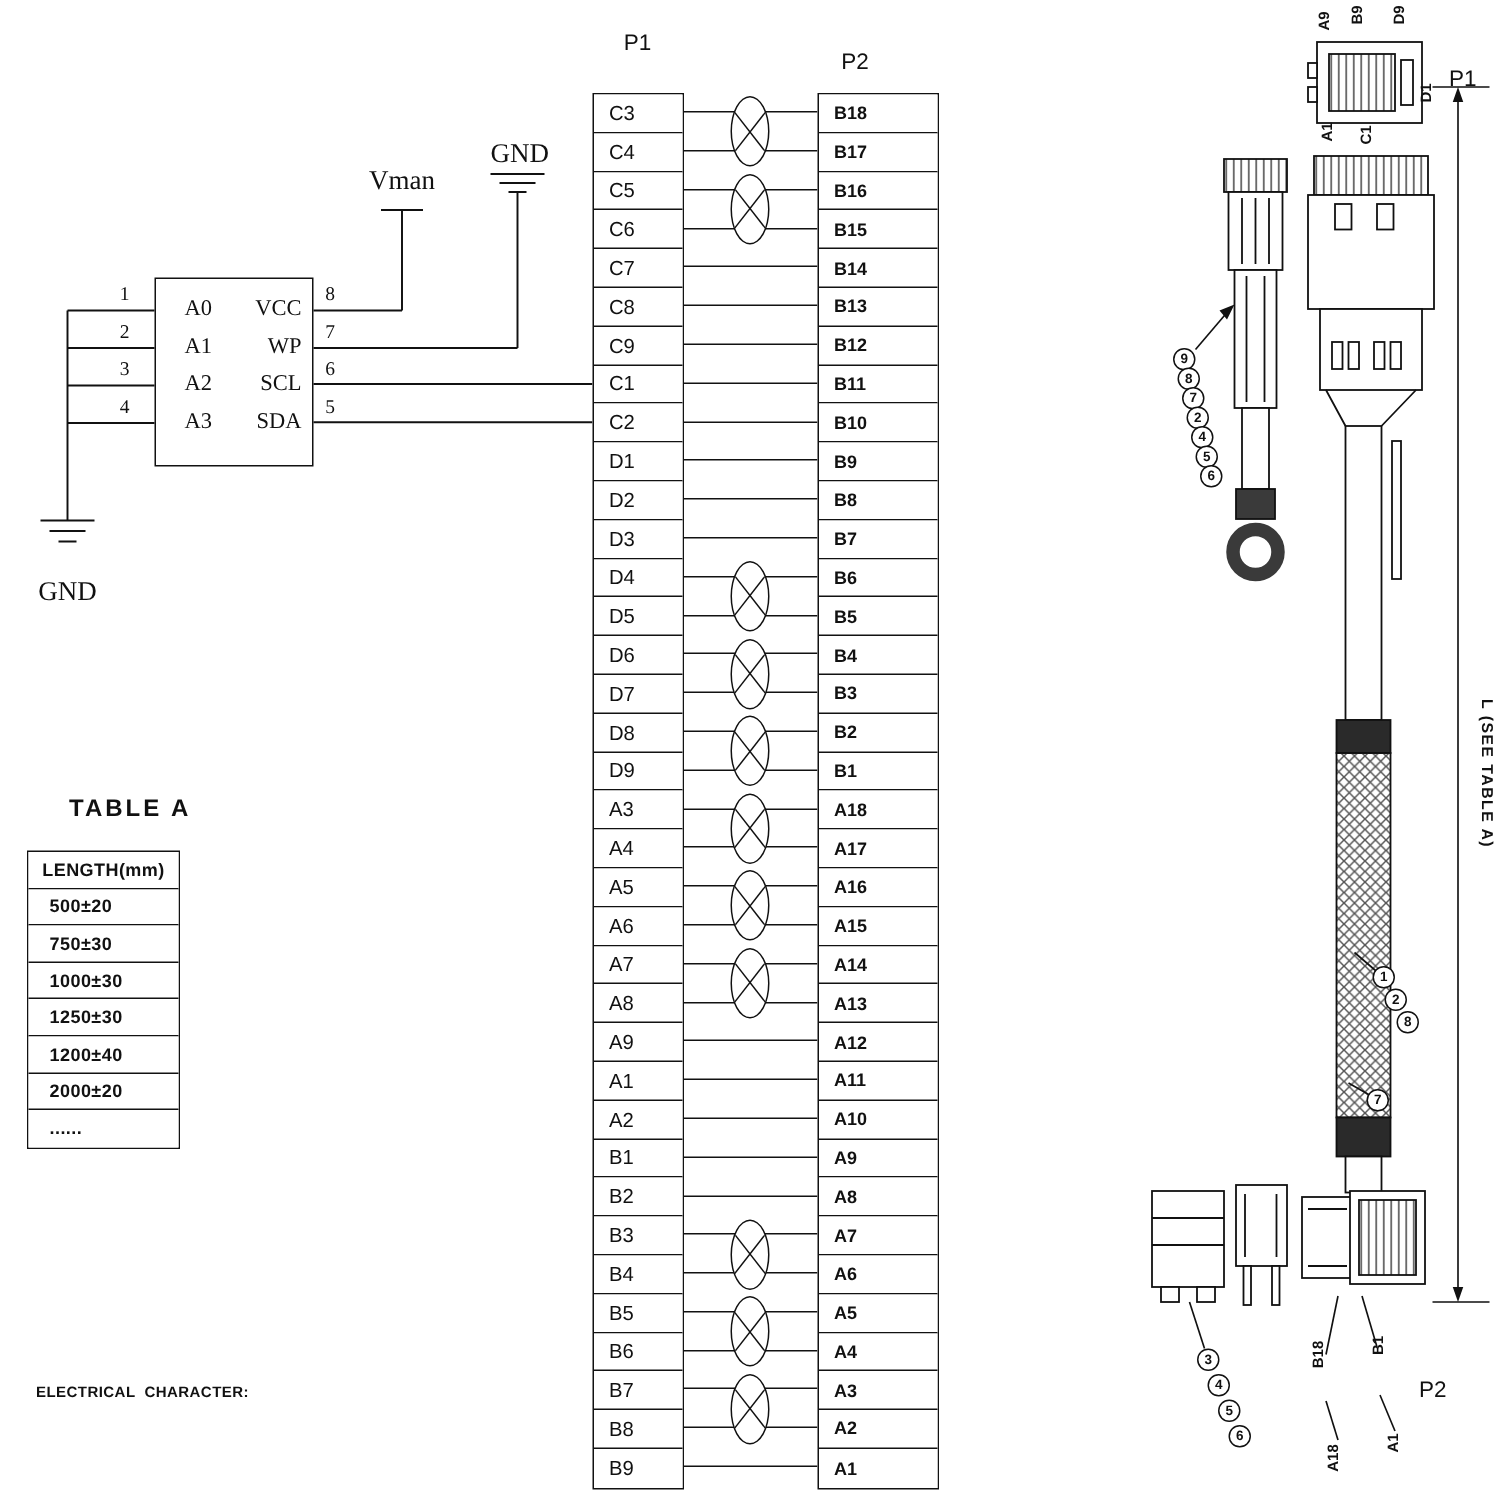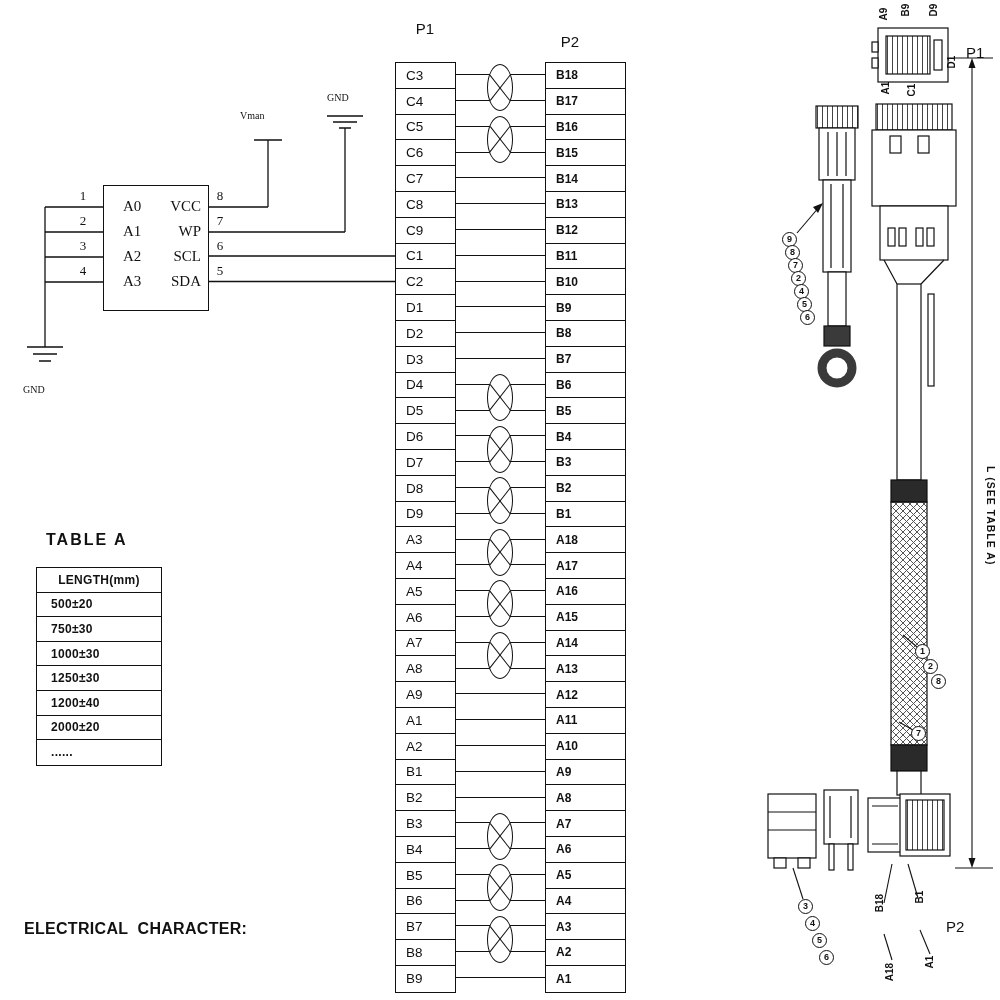--- a/index.html
+++ b/index.html
@@ -8,47 +8,47 @@
   #root{position:relative;width:1000px;height:1000px;background:#fff;overflow:hidden}
   .abs{position:absolute}
   #bg{position:absolute;left:0;top:0}
   .serif{font-family:"Liberation Serif",serif}
 
   
   .icbox{position:absolute;left:103px;top:185px;width:106px;height:126px;border:1.5px solid #111;background:transparent}
   .prow{height:25px}
   .pnum{font-size:13px;line-height:18px}
   .iclab{font-size:15px;line-height:24px}
-  .gndlab,.vmanlab{font-size:10px;text-align:left}
+  .gndlab,.vmanlab{font-size:18px;text-align:center}
 
   
   .hdr{position:absolute;font-size:15px;text-align:center}
   .pcol{position:absolute;top:62px;border:1.4px solid #111;background:#fff}
   .cell{height:25.8px;border-bottom:1.4px solid #111;display:flex;align-items:center;padding-left:10px;background:#fff}
   .pcol .cell:last-child{border-bottom:none}
   .p1cell{font-size:13.5px}
   .p2cell{font-size:12px;font-weight:bold}
   .wirecol{position:absolute;left:456px;top:62px;width:89px}
   .wire{height:25.8px;position:relative}
   .wire::after{content:"";position:absolute;left:0;right:0;top:12.2px;border-top:1.3px solid #111}
   .twist{position:absolute;left:487px;width:26px;height:47px;border:1.4px solid #111;border-radius:50%;background:#fff;overflow:hidden}
   .twist i{position:absolute;left:50%;top:50%;width:34px;border-top:1.2px solid #111;display:block}
   .tx1{transform:translate(-50%,-50%) rotate(52deg)}
   .tx2{transform:translate(-50%,-50%) rotate(-52deg)}
 
   
   .ta-title{position:absolute;left:46px;top:531px;font-size:16px;font-weight:bold;letter-spacing:2px}
-  .ta{position:absolute;left:36px;top:567px;width:126px;border:1.4px solid #111;background:#fff}
+  .ta{position:absolute;left:18px;top:567px;width:102px;border:1.4px solid #111;background:#fff}
   .cell2{height:24.6px;border-bottom:1.2px solid #111;display:flex;align-items:center;padding-left:14px;font-size:12px;font-weight:bold;letter-spacing:.3px;background:#fff}
   .ta-head{justify-content:center;padding-left:0}
   .ta-rows .cell2:last-child{border-bottom:none}
 
   
   .elec{position:absolute;left:24px;top:880px;font-weight:bold;white-space:pre}
-  .elec-title{font-size:16px;line-height:26px;letter-spacing:.3px}
+  .elec-title{font-size:10px;line-height:26px;letter-spacing:.3px}
 
   
   .co{position:absolute;width:15px;height:15px;border:1.2px solid #111;border-radius:50%;background:#fff;font-size:9px;font-weight:bold;line-height:12.5px;text-align:center}
   .rlab{position:absolute;width:30px;height:12px;line-height:12px;text-align:center;font-size:10px;font-weight:bold;transform:rotate(-90deg)}
   .biglab{position:absolute;font-size:15px}
   .dimlab{position:absolute;left:997px;top:466px;transform:rotate(90deg);transform-origin:0 0;font-size:10.5px;font-weight:bold;letter-spacing:1px;white-space:nowrap}
 </style>
 </head>
 <body>
 

